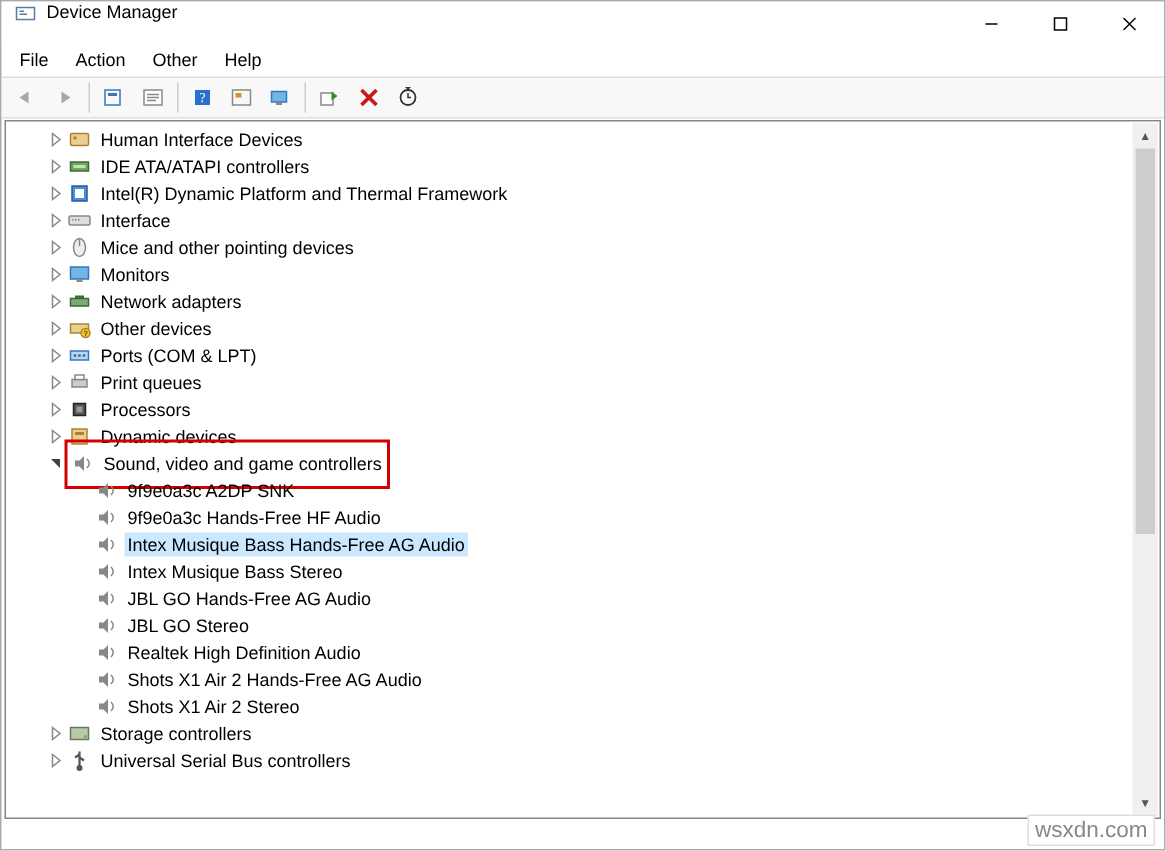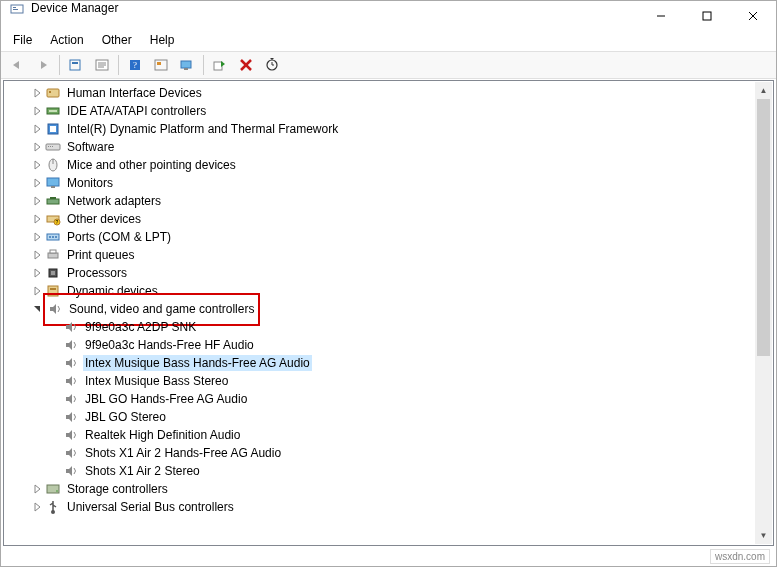--- a/index.html
+++ b/index.html
@@ -106,21 +106,21 @@
     flex-shrink: 0;
   }
   .label { padding: 1px 2px; }
   .label.selected { background: #cce8ff; }
   .highlight-box { border: 2px solid #d40000; padding: 0 2px; margin-left:-2px; display:inline-flex; align-items:center; height:33px;}
 
   
   .watermark {
     position: absolute;
     right: 6px; bottom: 2px;
-    font-size: 10px;
+    font-size: 15px;
     color: #888;
     background:#fff;
     padding:1px 4px;
     border:1px solid #ddd;
   }
 </style>
 </head>
 <body>
 
 <div class="titlebar">
@@ -281,21 +281,21 @@
           </svg>
         </span>
         <span class="node-icon">
           <svg width="16" height="16" viewBox="0 0 16 16">
             <rect x="1" y="5" width="14" height="6" rx="1" fill="#ddd" stroke="#888"></rect>
             <rect x="3" y="7" width="1" height="1" fill="#888"></rect>
             <rect x="5" y="7" width="1" height="1" fill="#888"></rect>
             <rect x="7" y="7" width="1" height="1" fill="#888"></rect>
           </svg>
         </span>
-        <span class="label">Software</span>
+        <span class="label">Interface</span>
       </div>
       <div class="row">
         <span class="indent" style="width: 24px;"></span>
         <span class="expander">
           <svg width="10" height="10">
             <path d="M3 1 L8 5 L3 9 Z" fill="none" stroke="#888"></path>
           </svg>
         </span>
         <span class="node-icon">
           <svg width="16" height="16" viewBox="0 0 16 16">

